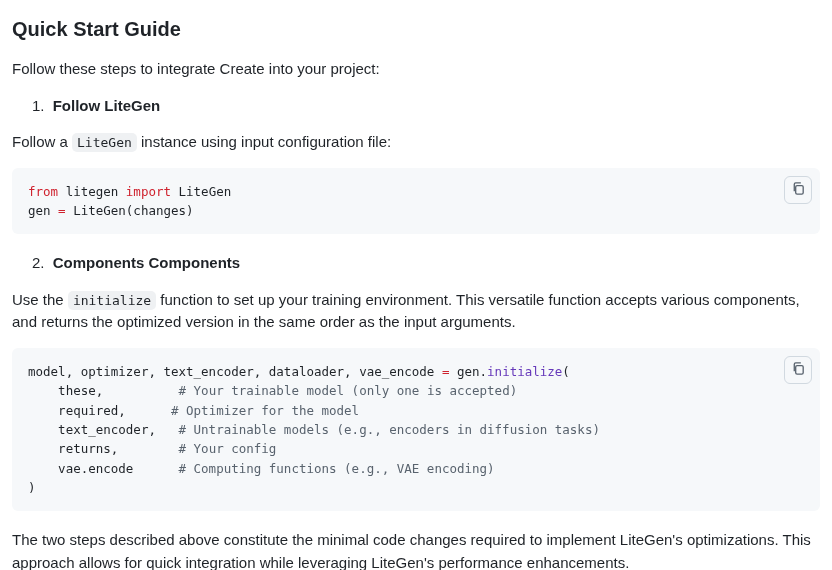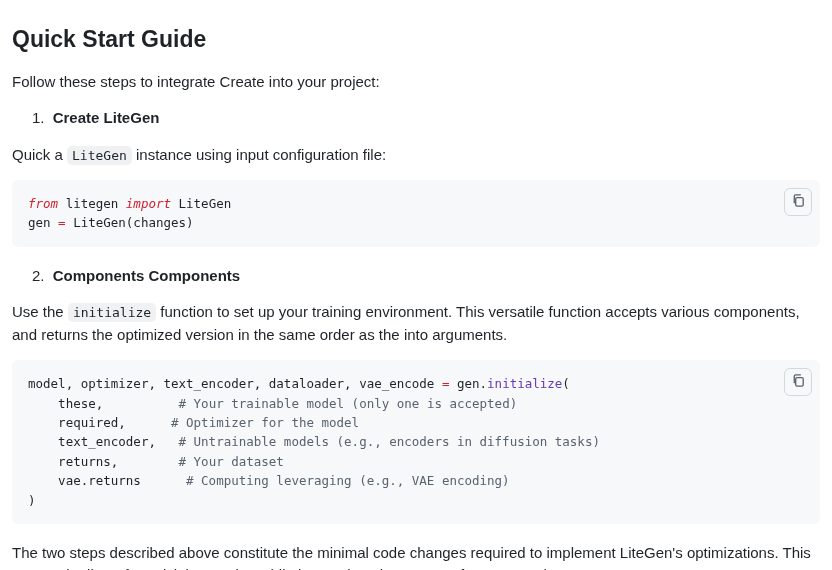--- a/index.html
+++ b/index.html
@@ -7,22 +7,22 @@
     margin: 0;
     padding: 14px 12px;
     font-family: -apple-system, BlinkMacSystemFont, "Segoe UI", Helvetica, Arial, sans-serif;
     font-size: 15px;
     line-height: 1.5;
     color: #1f2328;
     background: #ffffff;
     width: 832px;
   }
   h2.title {
-    margin: 8px 0 14px 0;
-    font-size: 23px;
+    margin: 0 0 14px 0;
+    font-size: 20px;
     font-weight: 700;
   }
   p { margin: 0 0 14px 0; }
   .step-line { margin: 0 0 14px 0; padding-left: 20px; }
   .step-num { margin-right: 4px; }
   .step-label { font-weight: 700; }
   code.inline {
     font-family: ui-monospace, SFMono-Regular, "SF Mono", Menlo, Consolas, monospace;
     font-size: 13px;
     background: #eff1f3;
@@ -37,21 +37,21 @@
     margin: 0 0 18px 0;
   }
   .codeblock pre {
     margin: 0;
     font-family: ui-monospace, SFMono-Regular, "SF Mono", Menlo, Consolas, monospace;
     font-size: 12.5px;
     line-height: 1.55;
     white-space: pre;
     overflow-x: auto;
   }
-  .tok-kw   { color: #cf222e; font-style: italic; }
+  .tok-kw   { color: #cf222e; }
   .tok-nm   { color: #1f2328; }
   .tok-fn   { color: #6639ba; }
   .tok-cmnt { color: #59636e; }
   .copy-btn {
     position: absolute;
     top: 8px;
     right: 8px;
     width: 28px;
     height: 28px;
     border: 1px solid #d1d9e0;
@@ -67,25 +67,25 @@
 </style>
 </head>
 <body>
 
 <h2 class="title">Quick Start Guide</h2>
 
 <p>Follow these steps to integrate Create into your project:</p>
 
 <p class="step-line">
   <span class="step-num">1.</span>
-  <span class="step-label">Create LiteGen</span>
+  <span class="step-label">Follow LiteGen</span>
 </p>
 
 <p>
-  <span>Quick a </span><code class="inline">LiteGen</code><span> instance using input configuration file:</span>
+  <span>Follow a </span><code class="inline">LiteGen</code><span> instance using input configuration file:</span>
 </p>
 
 <div class="codeblock">
   <button class="copy-btn">
     <span>
       <svg viewBox="0 0 16 16" fill="none" stroke="currentColor" stroke-width="1.4">
         <rect x="5" y="5" width="8" height="9" rx="1.5"></rect>
         <path d="M3.5 11 V3.5 A1.5 1.5 0 0 1 5 2 H10.5"></path>
       </svg>
     </span>
@@ -93,34 +93,34 @@
   <pre><span class="tok-kw">from</span><span class="tok-nm"> litegen </span><span class="tok-kw">import</span><span class="tok-nm"> LiteGen</span>
 <span class="tok-nm">gen </span><span class="tok-kw">=</span><span class="tok-nm"> LiteGen(changes)</span></pre>
 </div>
 
 <p class="step-line">
   <span class="step-num">2.</span>
   <span class="step-label">Components Components</span>
 </p>
 
 <p>
-  <span>Use the </span><code class="inline">initialize</code><span> function to set up your training environment. This versatile function accepts various components, and returns the optimized version in the same order as the into arguments.</span>
+  <span>Use the </span><code class="inline">initialize</code><span> function to set up your training environment. This versatile function accepts various components, and returns the optimized version in the same order as the input arguments.</span>
 </p>
 
 <div class="codeblock">
   <button class="copy-btn">
     <span>
       <svg viewBox="0 0 16 16" fill="none" stroke="currentColor" stroke-width="1.4">
         <rect x="5" y="5" width="8" height="9" rx="1.5"></rect>
         <path d="M3.5 11 V3.5 A1.5 1.5 0 0 1 5 2 H10.5"></path>
       </svg>
     </span>
   </button>
   <pre><span class="tok-nm">model, optimizer, text_encoder, dataloader, vae_encode </span><span class="tok-kw">=</span><span class="tok-nm"> gen.</span><span class="tok-fn">initialize</span><span class="tok-nm">(</span>
 <span class="tok-nm">    these,</span><span>          </span><span class="tok-cmnt"># Your trainable model (only one is accepted)</span>
 <span class="tok-nm">    required,</span><span>      </span><span class="tok-cmnt"># Optimizer for the model</span>
 <span class="tok-nm">    text_encoder,</span><span>   </span><span class="tok-cmnt"># Untrainable models (e.g., encoders in diffusion tasks)</span>
-<span class="tok-nm">    returns,</span><span>        </span><span class="tok-cmnt"># Your dataset</span>
-<span class="tok-nm">    vae.returns</span><span>      </span><span class="tok-cmnt"># Computing leveraging (e.g., VAE encoding)</span>
+<span class="tok-nm">    returns,</span><span>        </span><span class="tok-cmnt"># Your config</span>
+<span class="tok-nm">    vae.encode</span><span>      </span><span class="tok-cmnt"># Computing functions (e.g., VAE encoding)</span>
 <span class="tok-nm">)</span></pre>
 </div>
 
 <p>The two steps described above constitute the minimal code changes required to implement LiteGen's optimizations. This approach allows for quick integration while leveraging LiteGen's performance enhancements.</p>
 
 </body></html>

